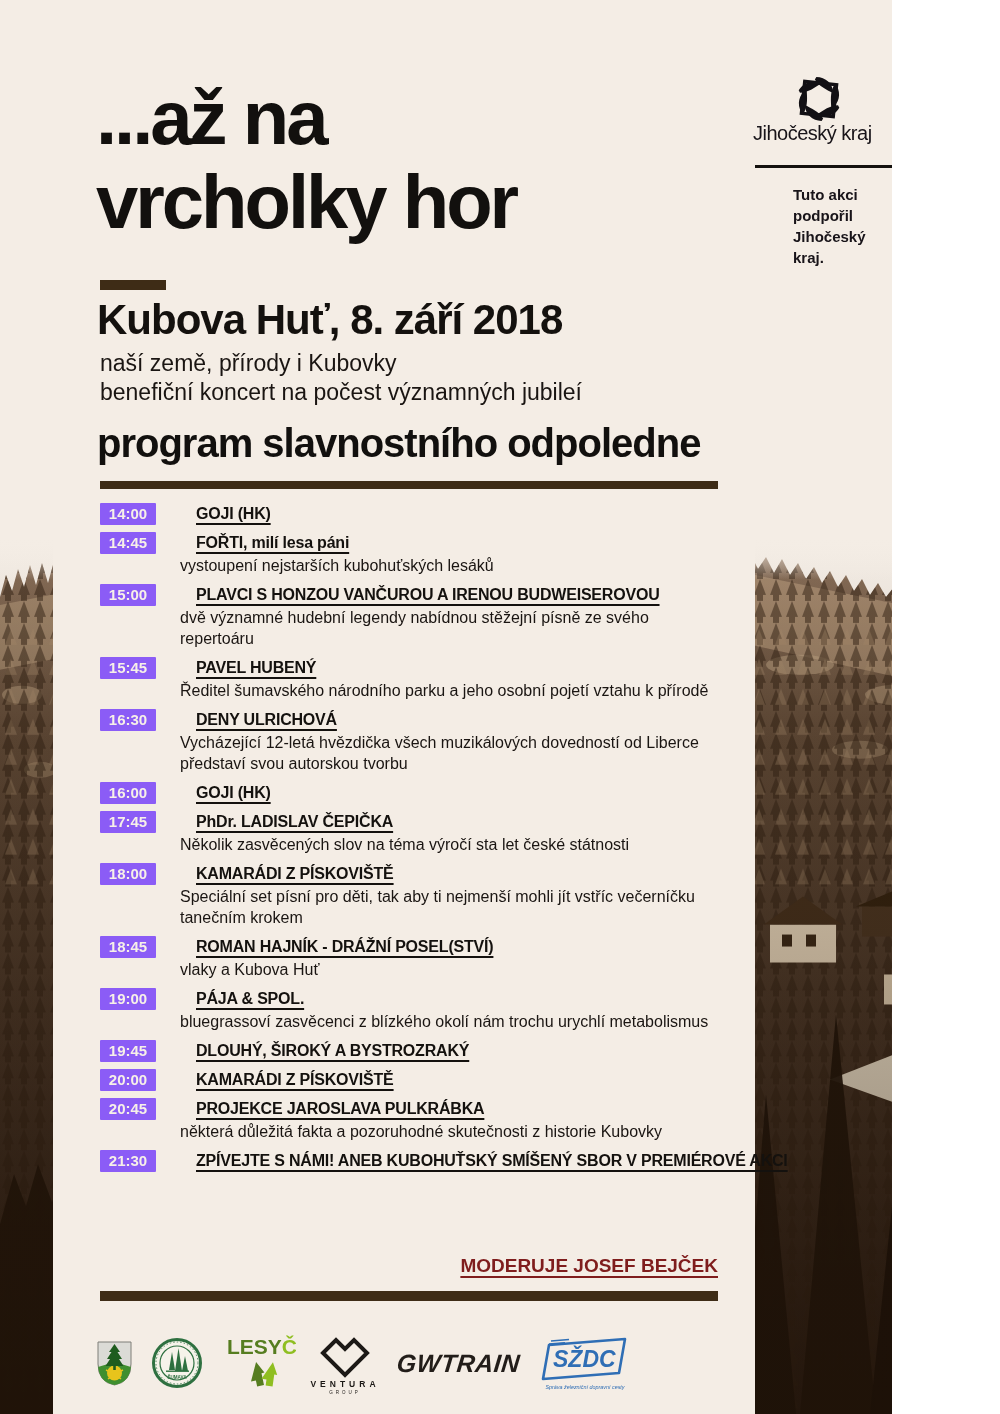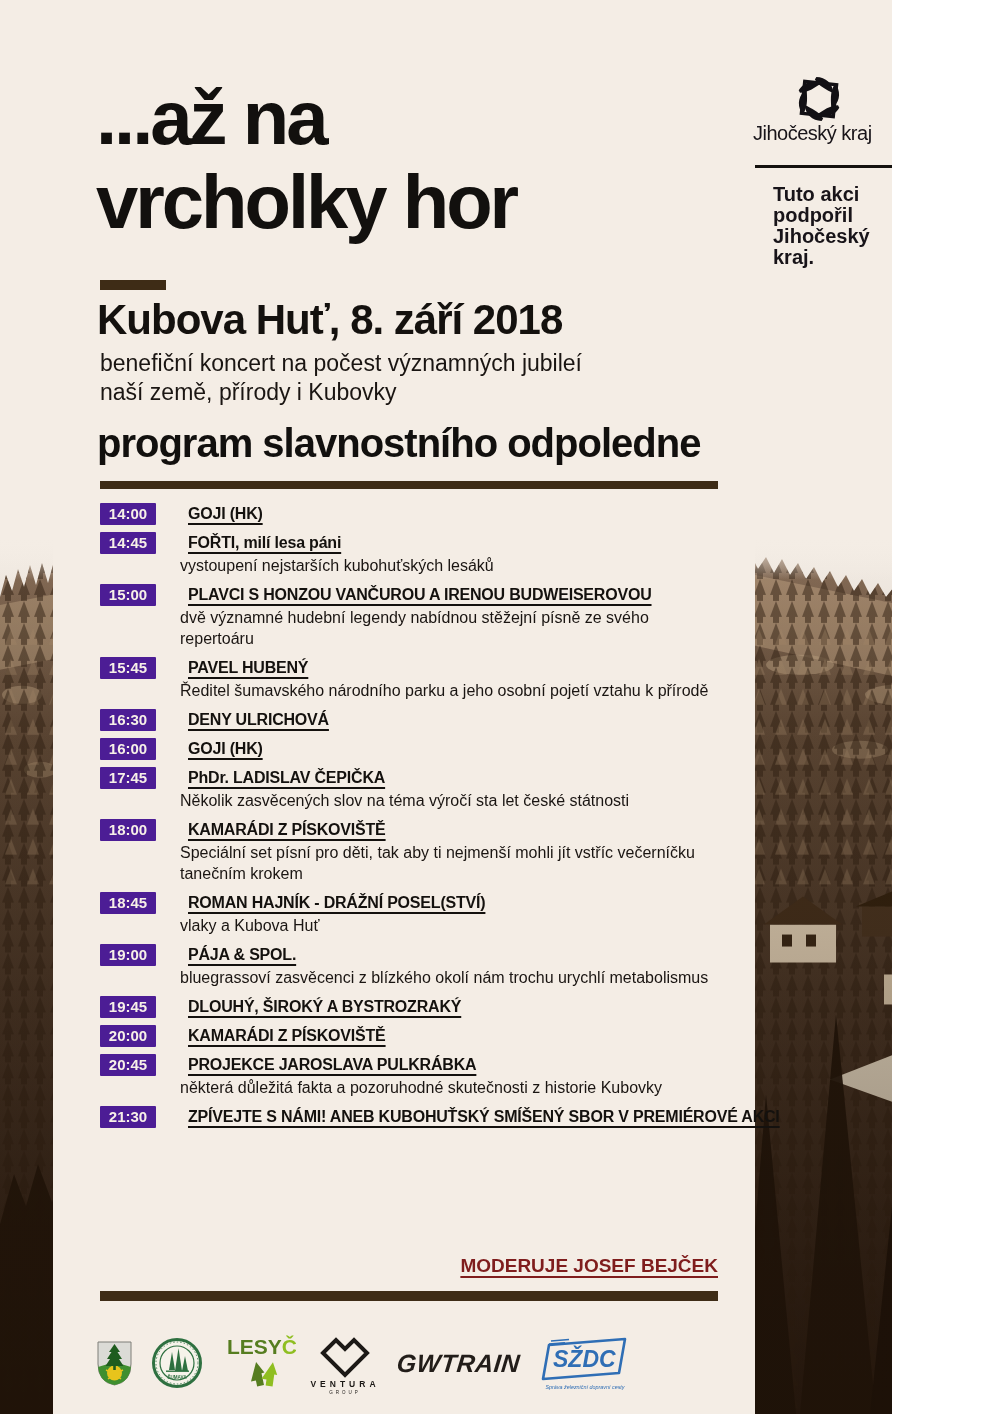--- a/index.html
+++ b/index.html
@@ -45,30 +45,30 @@
     background:#3e2c16;
   }
   
   .kraj-logo{position:absolute;left:790px;top:74px;}
   .kraj-name{
     position:absolute;left:753px;top:122px;width:160px;
     font-size:20px;font-weight:400;letter-spacing:-0.5px;color:#181419;
   }
   .kraj-line{position:absolute;left:755px;top:165px;width:152px;height:3px;background:#14110e;}
   .kraj-support{
-    position:absolute;left:773px;top:184px;
-    font-size:20px;line-height:21px;font-weight:700;color:#181419;
+    position:absolute;left:793px;top:184px;
+    font-size:15px;line-height:21px;font-weight:700;color:#181419;
   }
   
   .program{position:absolute;left:100px;top:503px;width:620px;}
   .item{margin-bottom:8px;}
   .item-head{display:flex;align-items:center;height:21px;margin-bottom:2px;}
   .time-badge{
-    flex:0 0 56px;width:56px;height:22px;margin-right:32px;
-    background:#4c1d95;color:#f7f0e8;
+    flex:0 0 56px;width:56px;height:22px;margin-right:40px;
+    background:#8b5cf6;color:#f7f0e8;
     font-size:15px;font-weight:700;text-align:center;line-height:22px;
     border-radius:1px;
   }
   .act-title{
     font-size:16px;font-weight:700;letter-spacing:-0.2px;color:#14110e;
     text-decoration:underline;
     text-decoration-thickness:1.5px;
     text-underline-offset:4px;
     white-space:nowrap;
   }
@@ -176,22 +176,22 @@
 
   <div class="content-mask"></div>
 
   <div class="title">
     <div>...až na</div>
     <div>vrcholky hor</div>
   </div>
   <div class="title-dash"></div>
   <div class="venue">Kubova Huť, 8. září 2018</div>
   <div class="subtitle">
+    <div>naší země, přírody i Kubovky</div>
     <div>benefiční koncert na počest významných jubileí</div>
-    <div>naší země, přírody i Kubovky</div>
   </div>
   <div class="section-heading">program slavnostního odpoledne</div>
   <div class="rule-top"></div>
 
   <svg class="kraj-logo" width="58" height="50" viewBox="0 0 58 50">
     <g transform="translate(29,25) rotate(-12)">
       <g fill="#121014">
         <path d="M2,-22 C11,-20 17,-12 15,-3 C9,-8 3,-12 0,-20 Z"></path>
         <path d="M2,-22 C11,-20 17,-12 15,-3 C9,-8 3,-12 0,-20 Z" transform="rotate(60)"></path>
         <path d="M2,-22 C11,-20 17,-12 15,-3 C9,-8 3,-12 0,-20 Z" transform="rotate(120)"></path>
@@ -236,20 +236,21 @@
           <span class="time-badge">15:45</span>
           <span class="act-title">PAVEL HUBENÝ</span>
         </div>
         <div class="act-desc">Ředitel šumavského národního parku a jeho osobní pojetí vztahu k přírodě</div>
       </div>
       <div class="item">
         <div class="item-head">
           <span class="time-badge">16:30</span>
           <span class="act-title">DENY ULRICHOVÁ</span>
         </div>
+        <div class="act-desc">Vycházející 12-letá hvězdička všech muzikálových dovedností od Liberce představí svou autorskou tvorbu</div>
       </div>
       <div class="item">
         <div class="item-head">
           <span class="time-badge">16:00</span>
           <span class="act-title">GOJI (HK)</span>
         </div>
       </div>
       <div class="item">
         <div class="item-head">
           <span class="time-badge">17:45</span>

